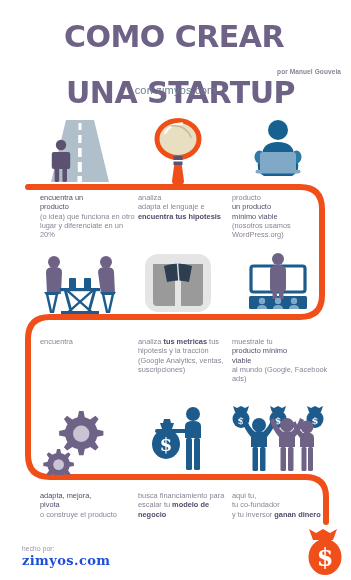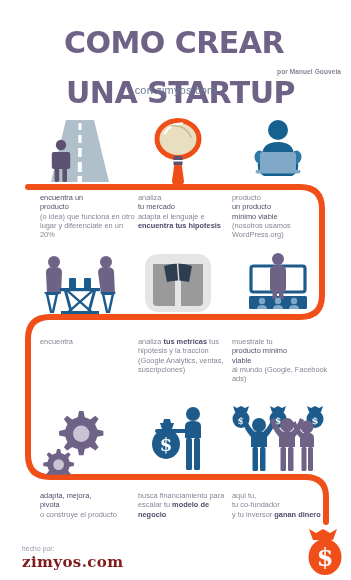--- a/index.html
+++ b/index.html
@@ -21,21 +21,21 @@
   .title-line{
     font-family:"DejaVu Sans", sans-serif;
     font-weight:bold;
     color:#6f6287;
     letter-spacing:-0.5px;
     font-size:30px;
     line-height:29px;
     text-align:center;
     white-space:nowrap;
   }
-  .title-1{position:absolute;left:0;top:28px;width:348px;}
+  .title-1{position:absolute;left:0;top:22px;width:348px;}
   .title-2{position:absolute;left:8px;top:44px;width:345px;margin-top:34px;}
   .byline{
     position:absolute;left:0;top:68px;width:341px;
     text-align:right;
     font-size:6.5px;color:#8c8296;font-weight:bold;letter-spacing:0.1px;
   }
   .subtitle{
     position:absolute;left:0;top:84px;width:351px;text-align:center;
     font-size:11px;color:#6c7f93;letter-spacing:0.2px;
   }
@@ -65,21 +65,21 @@
   .t-col-2{left:138px;}
   .t-col-3{left:232px;}
   .lead-bold{display:block;color:#554a6b;font-weight:normal;}
   .lead-plain{display:block;color:#8c8296;}
 
   
   .footer{position:absolute;left:22px;top:545px;}
   .footer-made{font-size:6.6px;color:#9a92a8;letter-spacing:.15px;margin-bottom:1px;}
   .footer-brand{
     font-family:"DejaVu Serif", serif;
-    font-size:15px;font-weight:bold;color:#7f1d1d;letter-spacing:0.4px;
+    font-size:13px;font-weight:bold;color:#1d4ed8;letter-spacing:0.4px;
   }
   .moneybag{position:absolute;left:302px;top:528px;}
 </style>
 </head>
 <body>
 
 <div id="infographic">
 
   <div class="header">
     <div class="title-line title-1">COMO CREAR</div>
@@ -138,21 +138,20 @@
     </div>
   </div>
 
   <div class="text-row" style="top:193px;">
     <div class="text-cell t-col-1">
       <span class="lead-bold">encuentra un<br>producto</span>
       <span>(o idea) que funciona en otro lugar y diferenciate en un 20%</span>
     </div>
     <div class="text-cell t-col-2">
       <span class="lead-plain">analiza</span>
-      <span class="lead-bold">tu mercado</span>
       <span>adapta el lenguaje e <b>encuentra tus hipotesis</b></span>
     </div>
     <div class="text-cell t-col-3">
       <span class="lead-plain">producto</span>
       <span class="lead-bold">un producto<br>mínimo viable</span>
       <span>(nosotros usamos WordPress.org)</span>
     </div>
   </div>
 
   <div class="icon-row" style="top:248px;">

